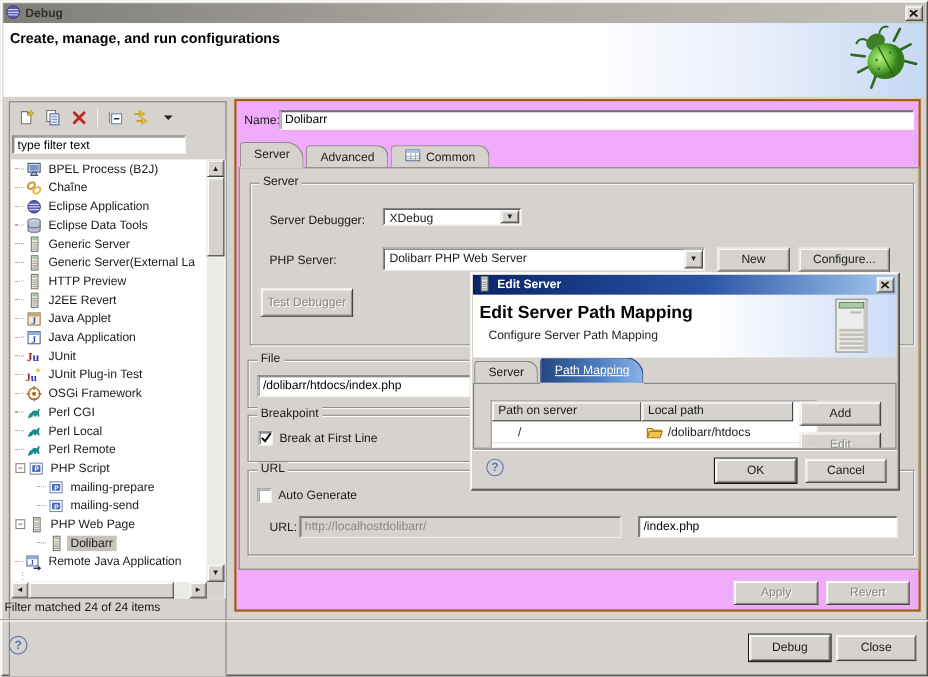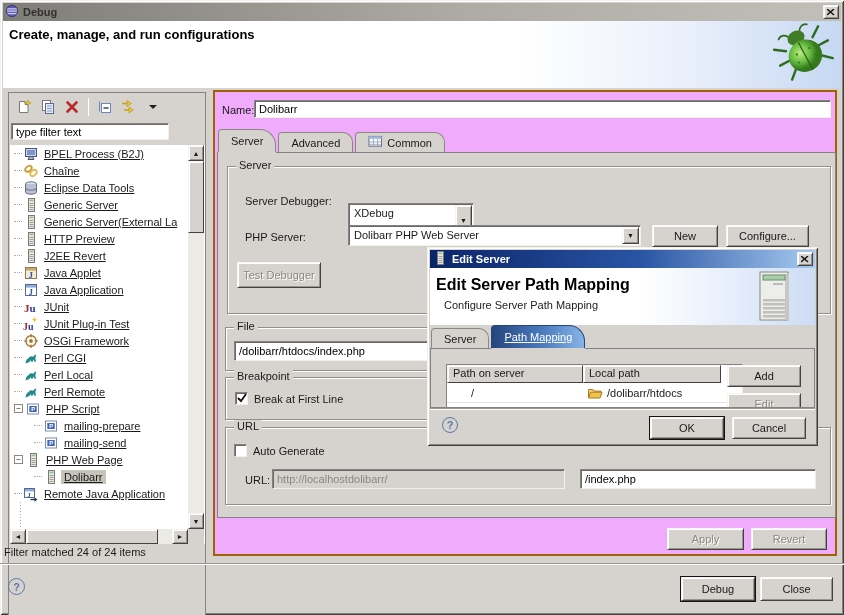--- a/index.html
+++ b/index.html
@@ -46,21 +46,21 @@
   .tsep{width:1px;height:18px;background:#8a8880;border-right:1px solid #fff;margin:0 3px;}
   .filterbox{position:absolute;left:2px;top:30px;width:158px;height:17px;}
   .treearea{position:absolute;left:1px;top:52px;width:195px;height:399px;background:#fff;overflow:hidden;
     background-image:repeating-linear-gradient(to bottom,#b0aca4 0 1px,transparent 1px 3px);
     background-size:1px 100%;background-position:10px 0;background-repeat:no-repeat;}
   .trow{position:relative;height:17px;display:flex;align-items:center;white-space:nowrap;background:#fff;}
   .trow .conn{width:8px;height:1px;border-top:1px dotted #b0aca4;margin-right:1px;}
   .trow .exp{width:9px;height:9px;background:#fff;border:1px solid #8a8880;display:flex;align-items:center;
     justify-content:center;font-size:8px;line-height:7px;color:#222;margin-right:2px;flex:0 0 9px;}
   .trow .ticon{width:16px;height:16px;flex:0 0 16px;display:flex;align-items:center;justify-content:center;}
-  .trow .tlabel{padding:1px 3px;margin-left:2px;text-decoration:underline;}
+  .trow .tlabel{padding:1px 3px;margin-left:2px;}
   .trow.selected .tlabel{background:#c6c3ba;}
   .vscroll{position:absolute;left:179px;top:52px;width:16px;height:384px;background:#eceae4;}
   .hscroll{position:absolute;left:1px;top:436px;width:178px;height:15px;background:#eceae4;display:flex;}
   .sbtn{width:16px;height:15px;font-size:7px;flex:0 0 16px;}
   .vscroll .sbtn{height:16px;}
   .sb-thumb-v{position:absolute;left:0;top:16px;width:16px;height:72px;background:#d6d3ce;border:1px solid;
     border-color:#f6f5f1 #44423e #44423e #f6f5f1;box-shadow:inset 1px 1px 0 #fff;}
   .sb-thumb-h{width:132px;height:15px;background:#d6d3ce;border:1px solid;
     border-color:#f6f5f1 #44423e #44423e #f6f5f1;box-shadow:inset 1px 1px 0 #fff;}
   .hspacer{flex:1;}
@@ -211,20 +211,31 @@
             <svg width="16" height="16" viewBox="0 0 16 16">
               <ellipse cx="5.5" cy="5.8" rx="3.6" ry="2.5" transform="rotate(-40 5.5 5.8)" fill="none" stroke="#c8982a" stroke-width="1.8"></ellipse>
               <ellipse cx="10.5" cy="10" rx="3.6" ry="2.5" transform="rotate(-40 10.5 10)" fill="none" stroke="#e2ba4c" stroke-width="1.8"></ellipse>
             </svg>
           </span>
           <span class="tlabel">Chaîne</span>
         </div>
         <div class="trow" style="padding-left: 4px;">
           <span class="conn"></span>
           <span class="ticon">
+            <svg width="14" height="14" viewBox="0 0 16 16">
+              <circle cx="8" cy="8" r="6.5" fill="#5a5ab0"></circle>
+              <path d="M2.2 5.5h11.6M1.6 8.2h12.8M2.4 11h11.2" stroke="#cfcff2" stroke-width="1.3"></path>
+              <circle cx="8" cy="8" r="6.5" fill="none" stroke="#323278"></circle>
+            </svg>
+          </span>
+          <span class="tlabel">Eclipse Application</span>
+        </div>
+        <div class="trow" style="padding-left: 4px;">
+          <span class="conn"></span>
+          <span class="ticon">
             <svg width="16" height="16" viewBox="0 0 16 16">
               <ellipse cx="8" cy="4" rx="5.5" ry="2.2" fill="#dde1ec" stroke="#666e7e"></ellipse>
               <path d="M2.5 4v8c0 1.2 2.5 2.2 5.5 2.2s5.5-1 5.5-2.2V4" fill="#b9c1d4" stroke="#666e7e"></path>
               <path d="M2.5 8c0 1.2 2.5 2.2 5.5 2.2S13.5 9.2 13.5 8" fill="none" stroke="#666e7e"></path>
             </svg>
           </span>
           <span class="tlabel">Eclipse Data Tools</span>
         </div>
         <div class="trow" style="padding-left: 4px;">
           <span class="conn"></span>
@@ -452,21 +463,21 @@
             </svg></span>
         <span>Common</span>
       </div>
     </div>
 
     <div class="contentarea">
 
       <div class="groupbox" style="left:9px;top:13px;width:604px;height:148px;">
         <span class="legend">Server</span>
         <span class="lbl" style="left:17px;top:28px;">Server Debugger:</span>
-        <div class="combo" style="left:120px;top:36px;width:126px;height:35px;padding-left:45px;">
+        <div class="combo" style="left:120px;top:22px;width:126px;height:16px;padding-left:45px;">
           <span class="cb-txt">XDebug</span>
           <div class="cb-btn btn">▼</div>
         </div>
         <span class="lbl" style="left:17px;top:64px;">PHP Server:</span>
         <div class="combo" style="left:120px;top:58px;width:293px;height:21px;">
           <span class="cb-txt">Dolibarr PHP Web Server</span>
           <div class="cb-btn btn">▼</div>
         </div>
         <div class="btn" style="position:absolute;left:424px;top:58px;width:66px;height:22px;">New</div>
         <div class="btn" style="position:absolute;left:498px;top:58px;width:83px;height:22px;">Configure...</div>

